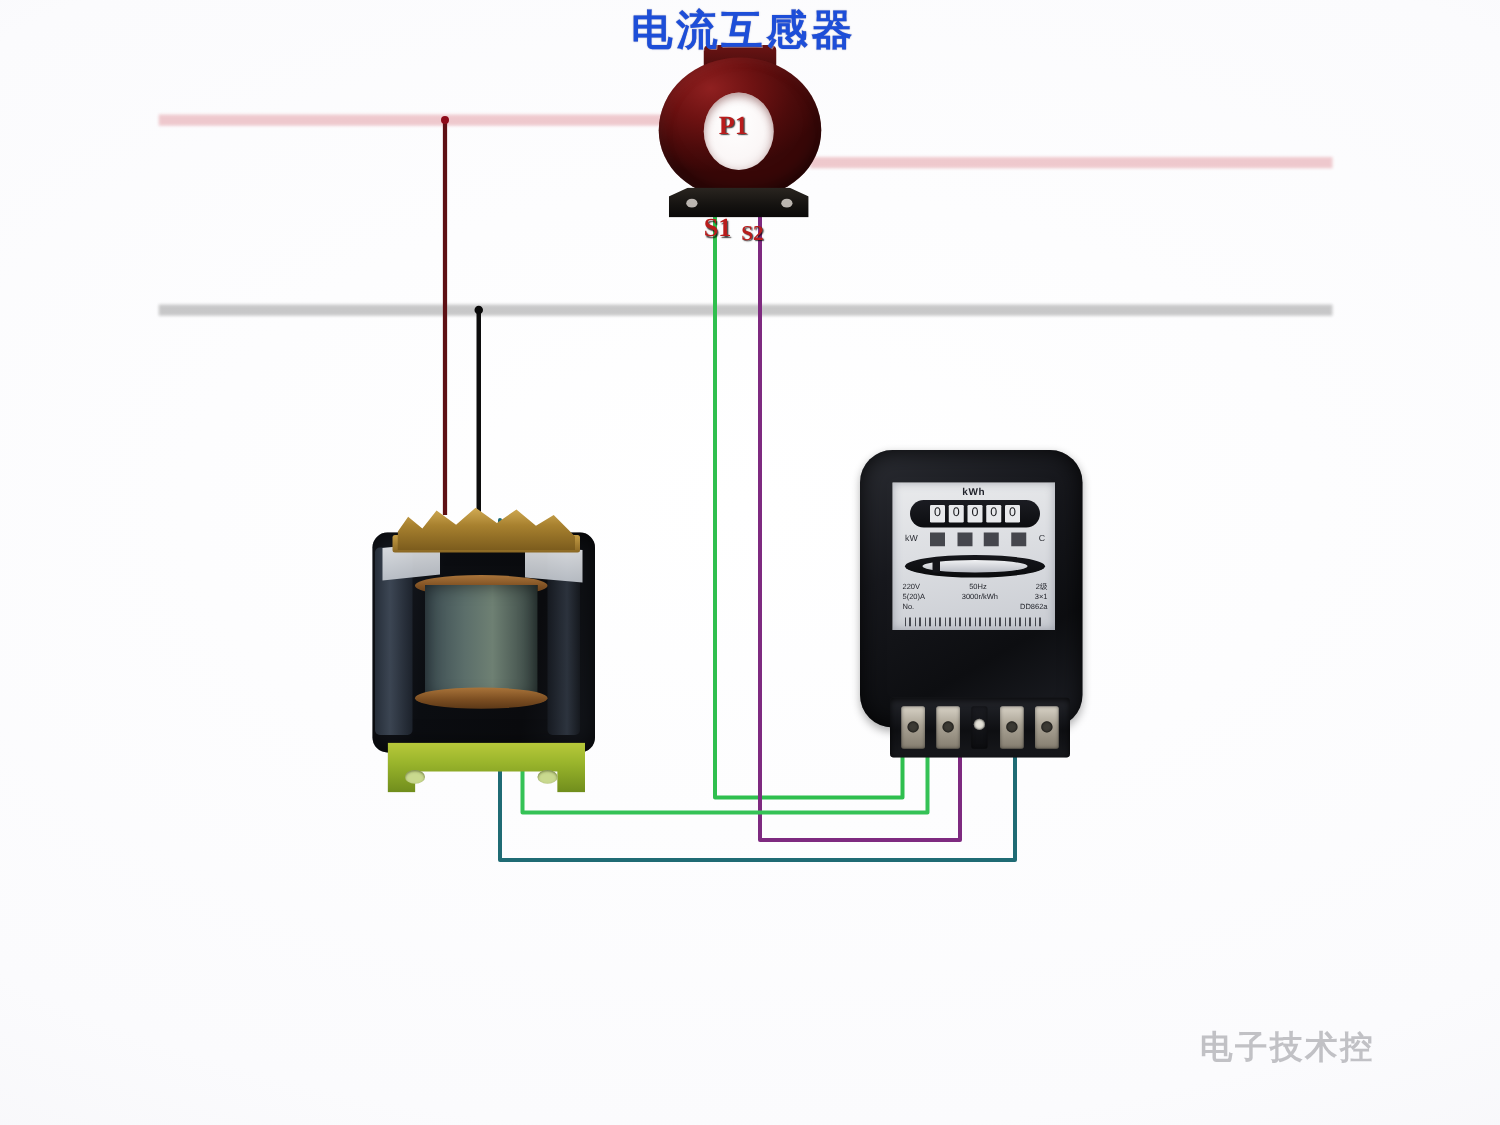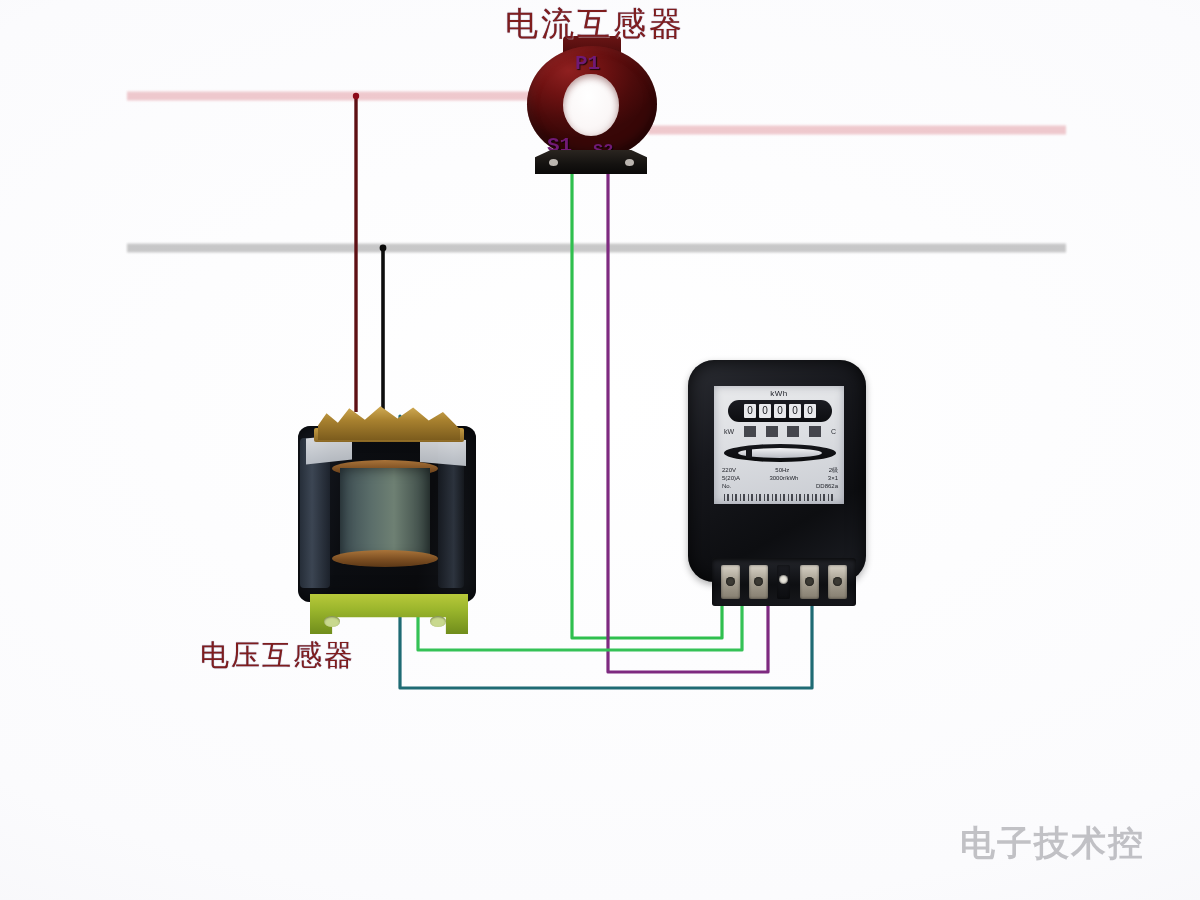--- a/index.html
+++ b/index.html
@@ -28,22 +28,22 @@
   #svg-layer {
     position: absolute;
     inset: 0;
     width: 1200px;
     height: 900px;
   }
 
   
   .cn-label {
     position: absolute;
-    color: #7f1d1d;
-    font-weight: normal;
+    color: #1d4ed8;
+    font-weight: bold;
     letter-spacing: 2px;
     white-space: nowrap;
     text-shadow: 0 0 1px rgba(21,26,110,.55), 1px 1px 0 rgba(255,255,255,.4);
   }
   #label-ct {
     left: 505px; top: 2px;
     font-size: 33px;
     letter-spacing: 3px;
   }
   #label-incoming {
@@ -88,27 +88,28 @@
     position: absolute;
     left: 36px; top: 28px;
     width: 56px; height: 62px;
     border-radius: 50%;
     background:
       radial-gradient(ellipse at 45% 35%, #ffffff 0%, #fbf7f7 55%, #e8dede 100%);
     box-shadow: inset 0 3px 7px rgba(90,20,20,.45);
   }
   .ct-text {
     position: absolute;
-    color: #701a75;
+    color: #b91c1c;
     font-weight: bold;
-    font-family: Liberation Mono, monospace;
+    font-family: Liberation Serif, serif;
     text-shadow: 1px 1px 1px rgba(0,0,0,.75);
+    margin-top: 36px;
   }
   #ct-p1 { left: 48px; top: 6px; font-size: 21px; }
-  #ct-s1 { left: 20px; top: 88px; font-size: 21px; }
+  #ct-s1 { left: 36px; top: 88px; font-size: 21px; }
   #ct-s2 { left: 66px; top: 95px; font-size: 17px; }
   #ct-bracket {
     position: absolute;
     left: 8px; top: 104px;
     width: 112px; height: 24px;
     background: linear-gradient(180deg, #2a2520 0%, #141210 60%, #0a0908 100%);
     clip-path: polygon(0 30%, 14% 0, 86% 0, 100% 30%, 100% 100%, 0 100%);
   }
   .bracket-hole {
     position: absolute;
@@ -228,21 +229,21 @@
     left: 26px; top: 26px;
     width: 130px; height: 118px;
     background: linear-gradient(170deg, #e9eaec 0%, #dcdee2 45%, #c9ccd2 100%);
     box-shadow: inset 0 0 8px rgba(90,95,110,.45);
   }
   #meter-kwh {
     position: absolute;
     left: 0; right: 0; top: 3px;
     text-align: center;
     font-size: 8px;
-    font-weight: normal;
+    font-weight: bold;
     color: #20222a;
     font-family: "Liberation Sans", sans-serif;
     letter-spacing: .5px;
   }
   #meter-register {
     position: absolute;
     left: 14px; top: 14px;
     width: 104px; height: 22px;
     border-radius: 11px / 11px;
     background: linear-gradient(180deg, #1b1c22 0%, #0c0d10 100%);
@@ -367,21 +368,21 @@
     font-size: 32px;
     font-weight: bold;
     color: #232327;
     letter-spacing: 1px;
     white-space: nowrap;
     font-family: "Liberation Sans", sans-serif;
   }
   #watermark-faint {
     position: absolute;
     left: 960px; top: 820px;
-    font-size: 35px;
+    font-size: 26px;
     font-weight: bold;
     color: rgba(60,60,70,.30);
     letter-spacing: 2px;
     white-space: nowrap;
     font-family: "Liberation Sans", sans-serif;
   }
 </style>
 </head>
 <body>
 
@@ -517,17 +518,16 @@
     <div id="meter-terminal-block">
       <span class="terminal"></span>
       <span class="terminal"></span>
       <span class="terminal narrow"></span>
       <span class="terminal"></span>
       <span class="terminal"></span>
     </div>
   </div>
 
   <div id="label-ct" class="cn-label">电流互感器</div>
-  <div id="label-vt" class="cn-label">电压互感器</div>
 
   <div id="watermark-faint">电子技术控</div>
 
 </div>
 
 </body></html>

